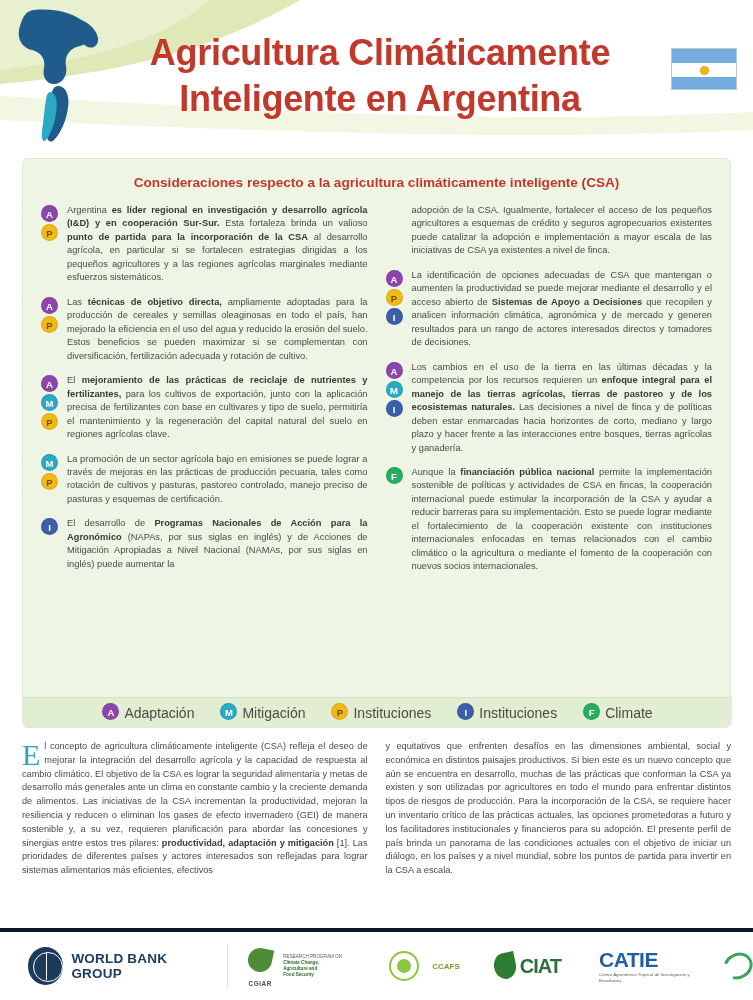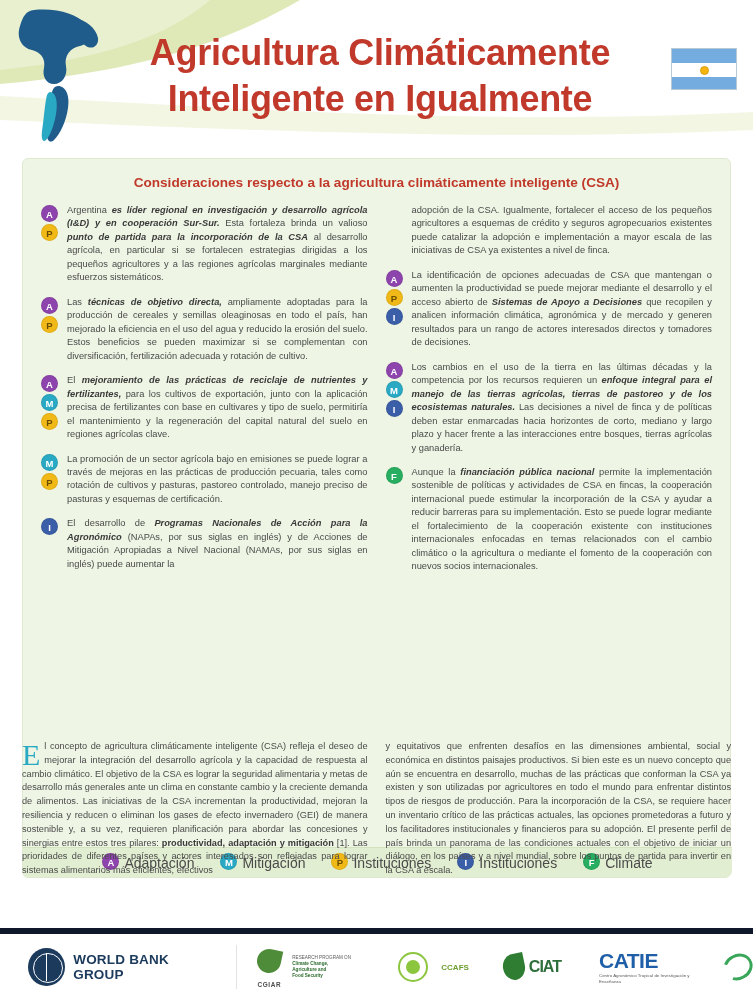--- a/index.html
+++ b/index.html
@@ -46,21 +46,21 @@
     width:9px; height:9px; margin:-4.5px 0 0 -4.5px;
     border-radius:50%;
     background:#f6b40e;
     border:1px solid #d9a01b;
   }
 
   
   .panel {
     position:absolute;
     left:22px; top:158px;
-    width:709px; height:720px;
+    width:709px; height:570px;
     background:#eef5e4;
     border:1px solid #dfe9cf;
     border-radius:6px;
   }
   .panel-title {
     margin-top:16px;
     text-align:center;
     color:#c0392b;
     font-size:13.6px;
     font-weight:bold;
@@ -94,21 +94,21 @@
   .badge.P { background:#f1b917; color:#6a4d00; }
   .badge.I { background:#3b5ea8; }
   .badge.F { background:#27ae60; }
 
   .btext {
     font-size:9.3px;
     line-height:1.45;
     color:#4a4a4a;
     text-align:justify;
   }
-  .btext b { color:#3a3a3a;font-style:italic; }
+  .btext b { color:#3a3a3a; }
 
   
   .legend {
     position:absolute;
     left:0; bottom:0;
     width:709px;
     height:30px;
     background:#e2eed2;
     border-top:1px solid #d5e2bf;
     border-radius:0 0 6px 6px;
@@ -145,21 +145,21 @@
     padding:2px 4px 0 0;
     font-family:"Liberation Serif", serif;
   }
 
   
   .footer {
     position:absolute;
     left:0; bottom:0;
     width:753px; height:72px;
     background:#ffffff;
-    border-top:6px solid #0f172a;
+    border-top:4px solid #0f172a;
     display:flex;
     align-items:center;
   }
   .logo { display:flex; align-items:center; }
 
   
   .wb { margin-left:28px; gap:8px; }
   .wb-globe {
     width:38px; height:38px; border-radius:50%;
     background:#1b3a5c;
@@ -207,21 +207,21 @@
   }
   .ccafs-txt { font-size:8px; font-weight:bold; color:#6d9e2f; }
 
   .ciat { margin-left:34px; gap:4px; }
   .ciat-leaf {
     width:22px; height:26px;
     background:#2e7d32;
     border-radius:60% 0 60% 60%;
     transform:rotate(-12deg);
   }
-  .ciat-txt { font-size:16px; font-weight:bold; color:#2f6f3c; letter-spacing:-1px; }
+  .ciat-txt { font-size:20px; font-weight:bold; color:#2f6f3c; letter-spacing:-1px; }
 
   .catie { margin-left:38px; gap:20px; }
   .catie-txt { font-size:21px; font-weight:bold; color:#1f5fa8; letter-spacing:-0.5px;}
   .catie-swirl {
     width:30px; height:26px;
     border:3px solid #3aa65a;
     border-left-color:transparent;
     border-radius:50%;
     transform:rotate(-28deg);
   }
@@ -244,21 +244,21 @@
       <path d="M58,86 C66,86 70,96 68,108 C66,122 60,134 54,140 C50,144 46,140 47,132 C49,118 50,100 52,92 C53,88 55,86 58,86 Z"></path>
       <path d="M74,18 C86,20 96,28 98,38 C99,46 92,50 86,46 C78,41 72,30 74,18 Z"></path>
     </g>
     <g fill="#2aa9c4">
       <path d="M50,92 C56,92 58,102 56,114 C54,126 50,136 46,140 C43,143 41,139 42,131 C44,118 45,102 47,95 C48,93 49,92 50,92 Z"></path>
     </g>
   </svg>
 
   <div class="hdr-title">
     <div>Agricultura Climáticamente</div>
-    <div>Inteligente en Igualmente</div>
+    <div>Inteligente en Argentina</div>
   </div>
 
   <div class="flag">
     <div class="band b1"></div>
     <div class="band b2">
         <div class="sun"></div>
       </div>
     <div class="band b3"></div>
   </div>
 </div>

